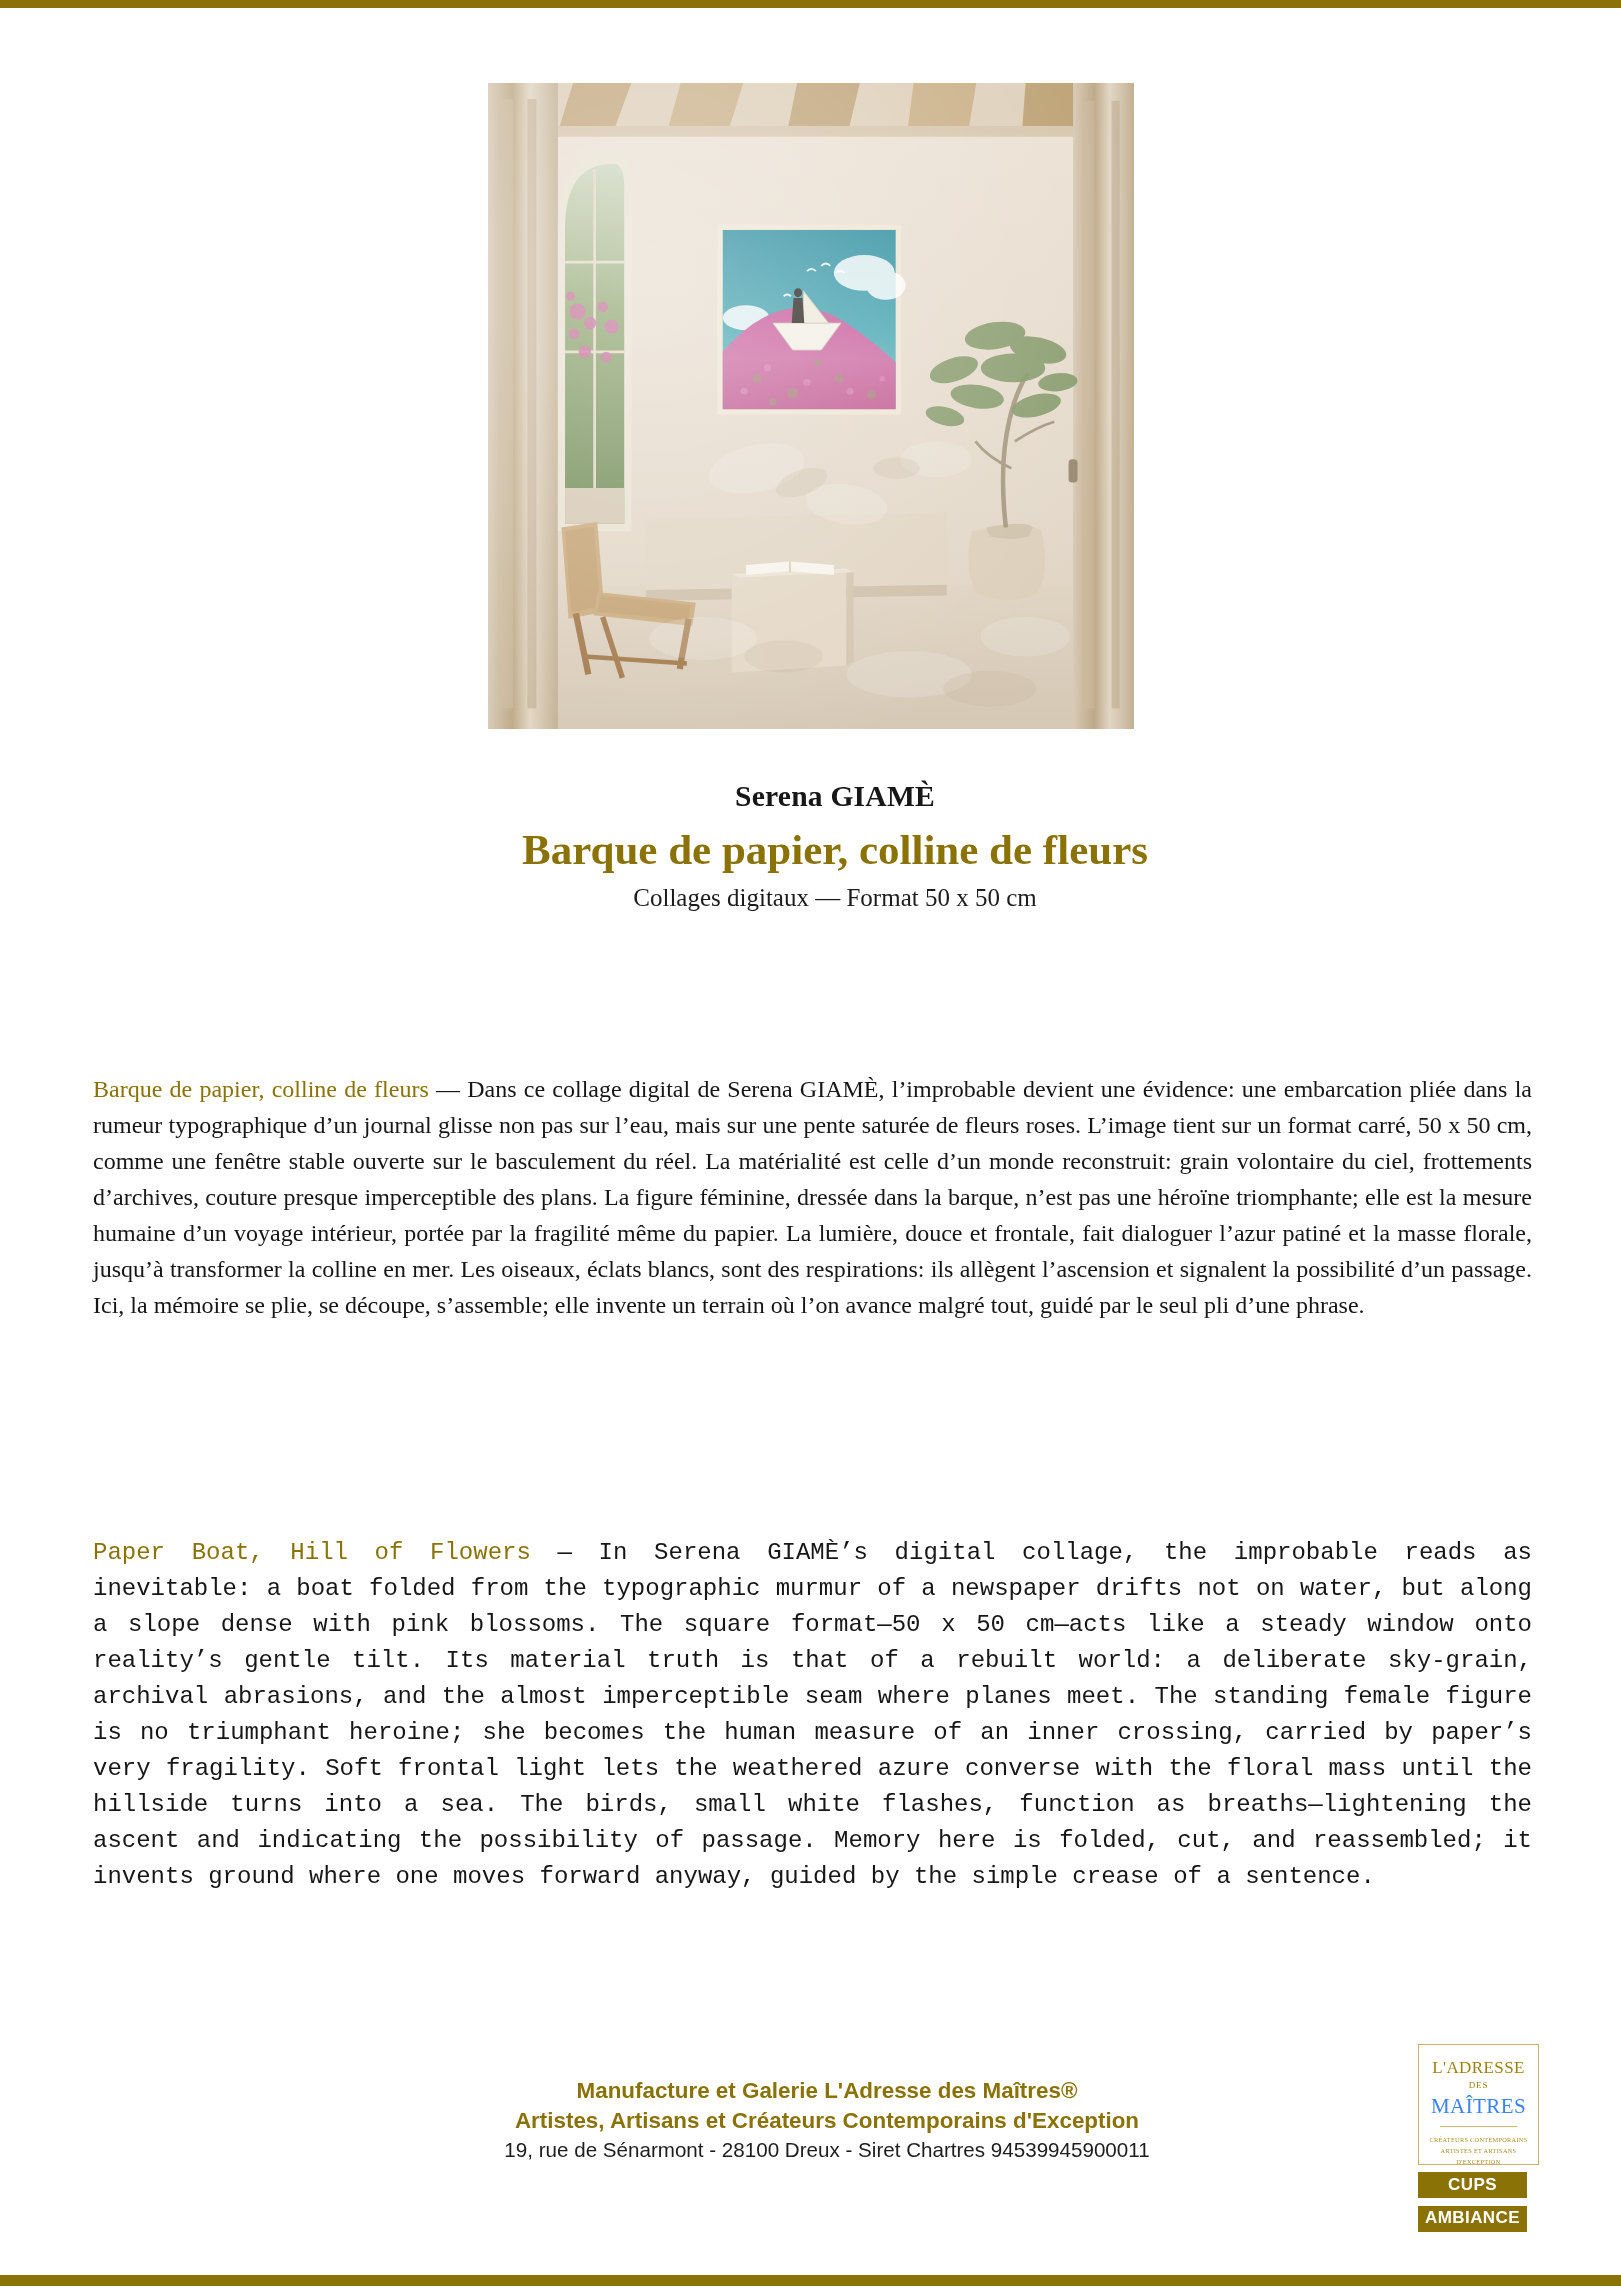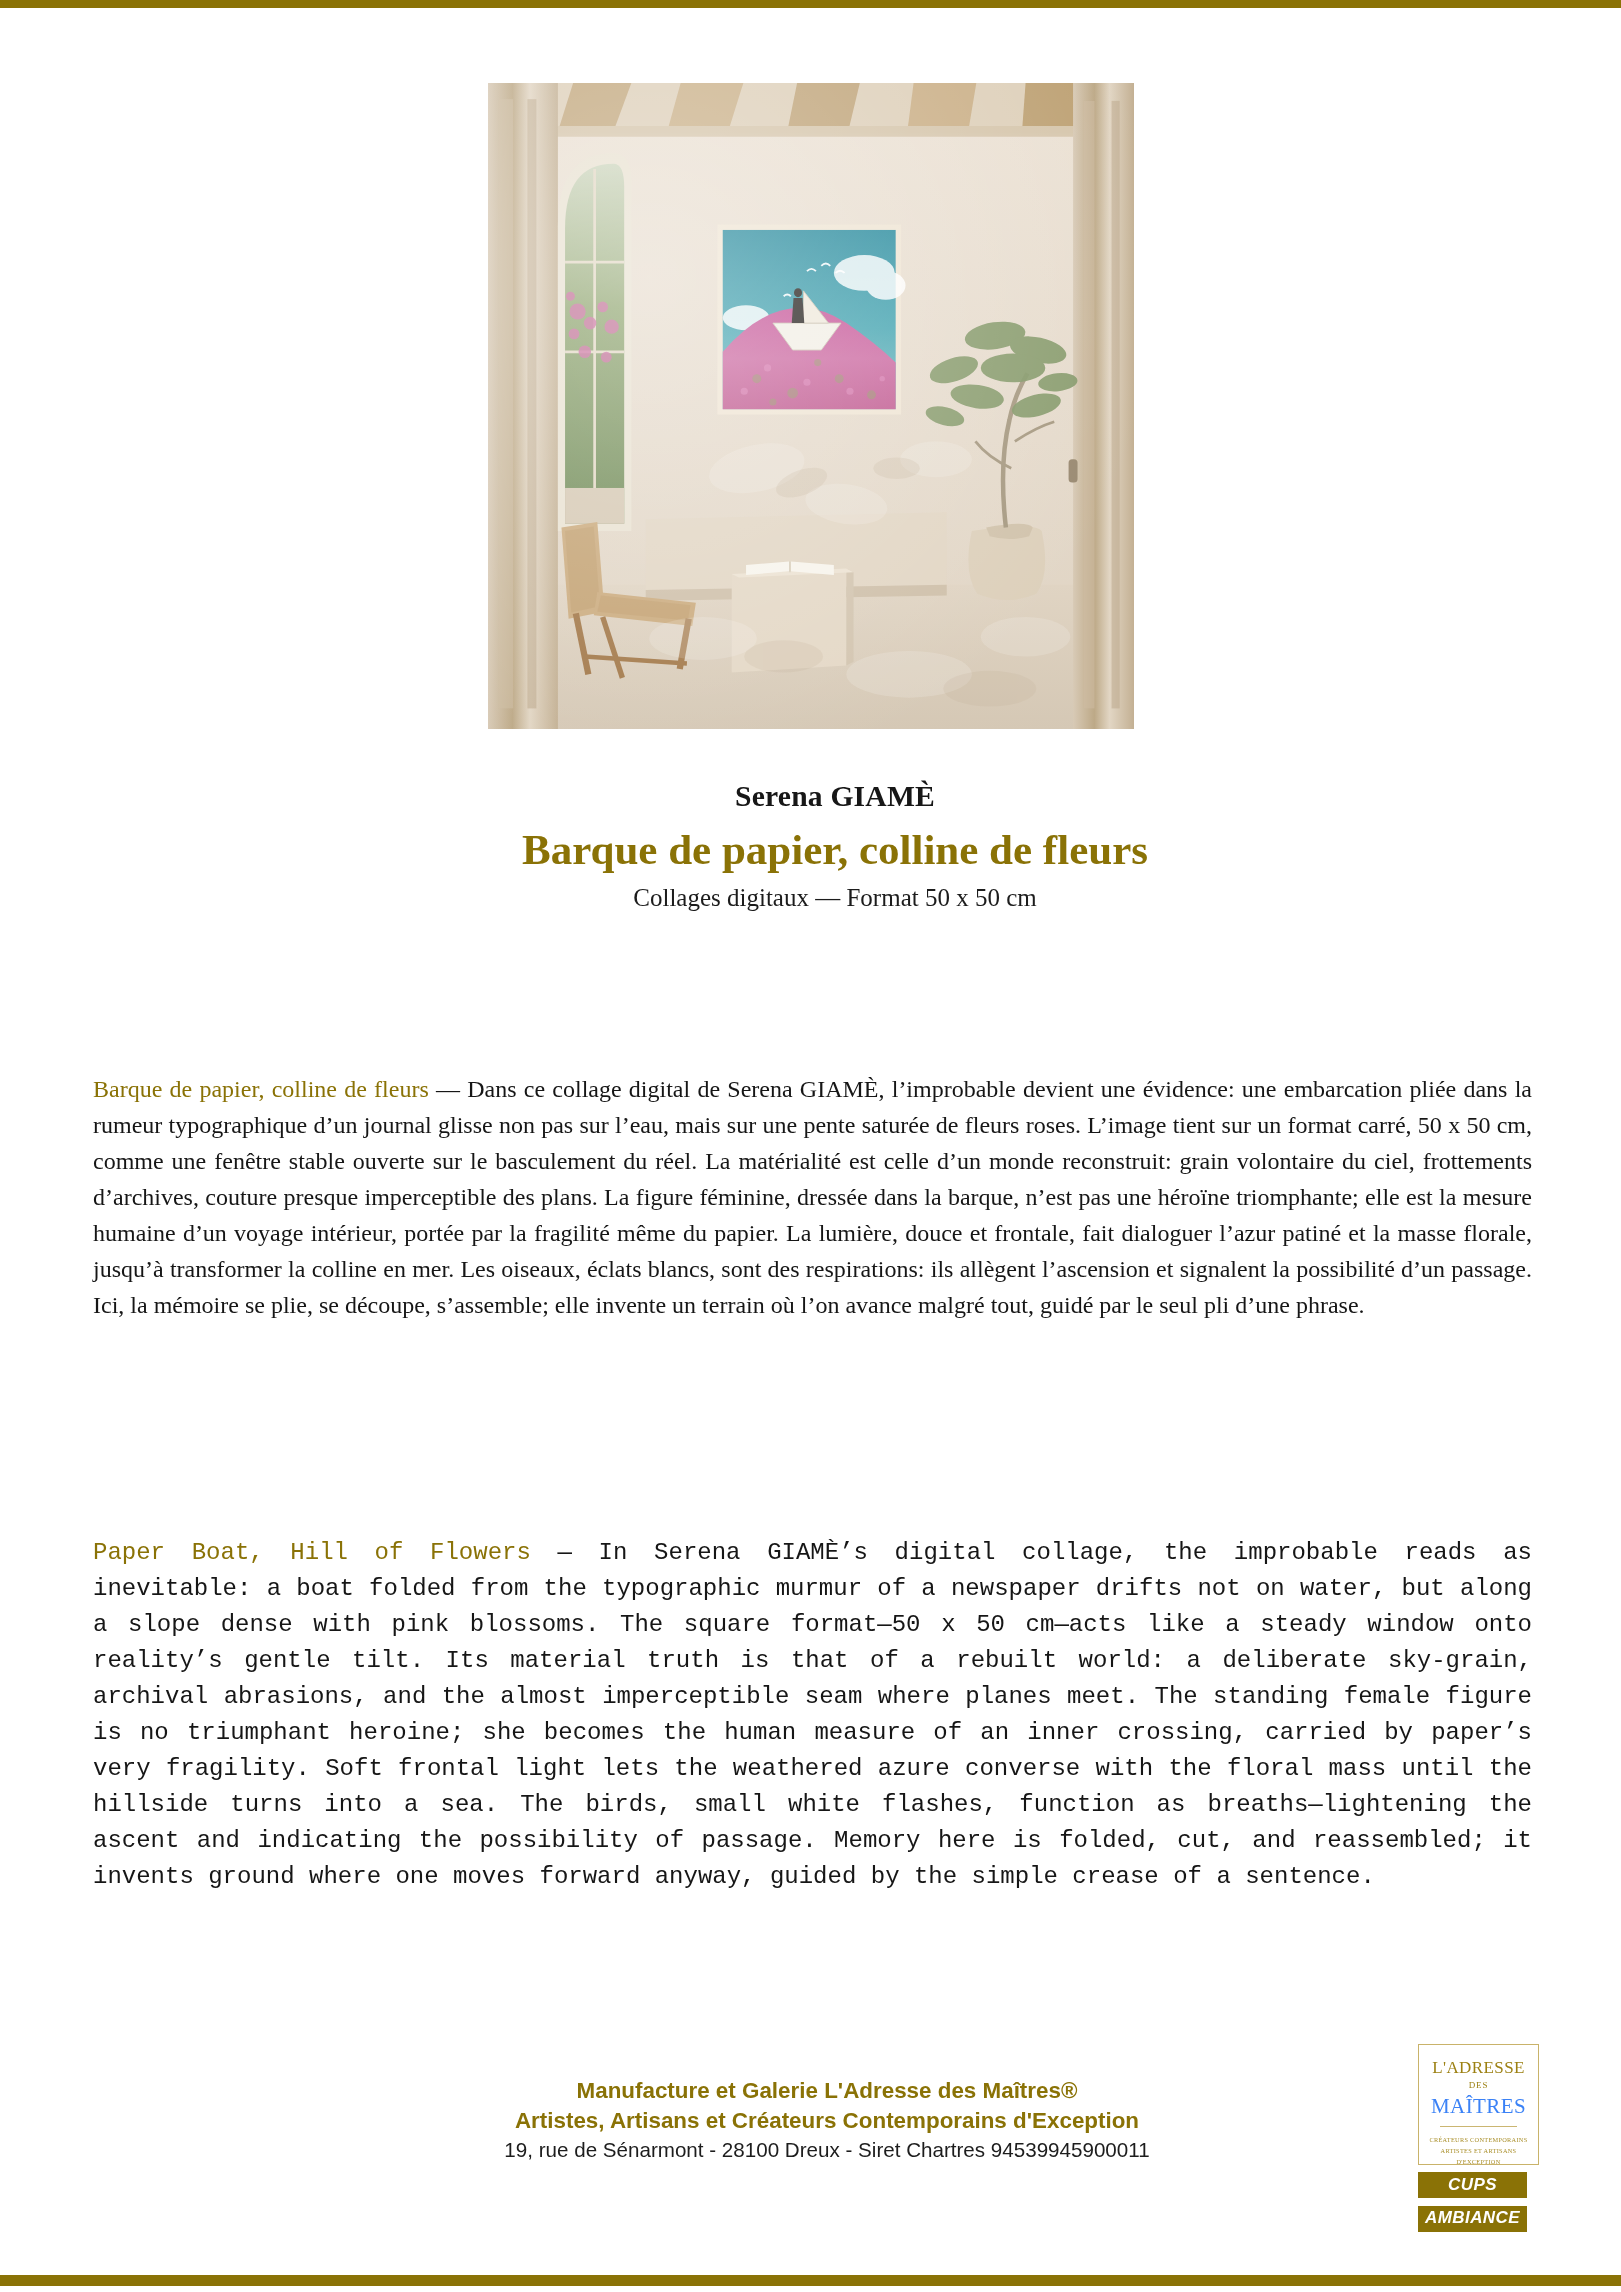--- a/index.html
+++ b/index.html
@@ -138,21 +138,20 @@
     margin-top: 7.2px;
     background: #8a7206;
     color: #ffffff;
     font-family: "Liberation Sans", "DejaVu Sans", sans-serif;
     font-weight: bold;
     font-size: 17px;
     letter-spacing: 0.4px;
     text-align: center;
     padding: 2.7px 0 3.6px 0;
     width: 109px;
-    font-style: italic;
   }
 </style>
 </head>
 <body>
 
 <div class="rule-top"></div>
 
 <div class="artwork-wrap">
   <svg class="artwork-svg" viewBox="0 0 721 721">
     <defs>

